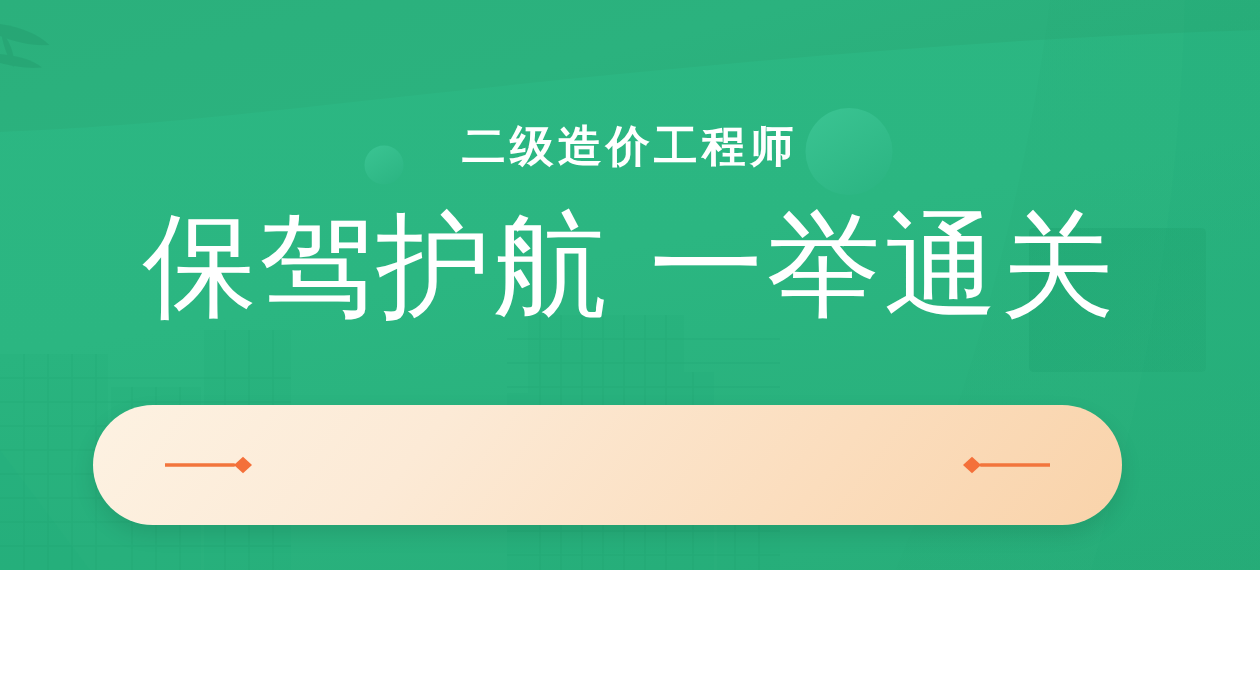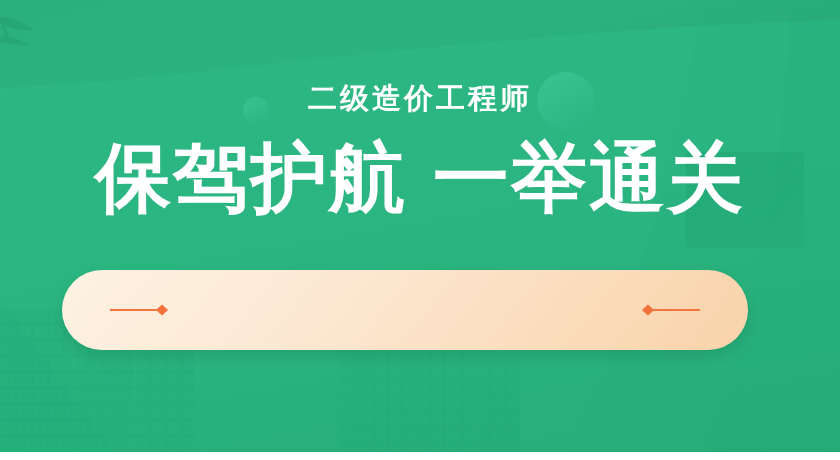--- a/index.html
+++ b/index.html
@@ -8,21 +8,21 @@
     padding: 0;
     background: #ffffff;
   }
   body {
     font-family: "Liberation Sans", "DejaVu Sans", sans-serif;
   }
 
   #banner {
     position: relative;
     width: 840px;
-    height: 452px;
+    height: 380px;
     overflow: hidden;
     background: #7f1d1d;
   }
 
   
   .bg-base {
     position: absolute;
     inset: 0;
     background: linear-gradient(170deg, #2cb783 0%, #2bb681 45%, #27ad79 100%);
   }
@@ -57,21 +57,21 @@
   }
 
   .headline {
     position: absolute;
     left: 0;
     right: 0;
     top: 138px;
     text-align: center;
     color: #ffffff;
     font-size: 76px;
-    font-weight: 700;
+    font-weight: 400;
     letter-spacing: 2px;
     line-height: 1.05;
     white-space: nowrap;
   }
   .headline .gap {
     display: inline-block;
     width: 26px;
   }
 
   

